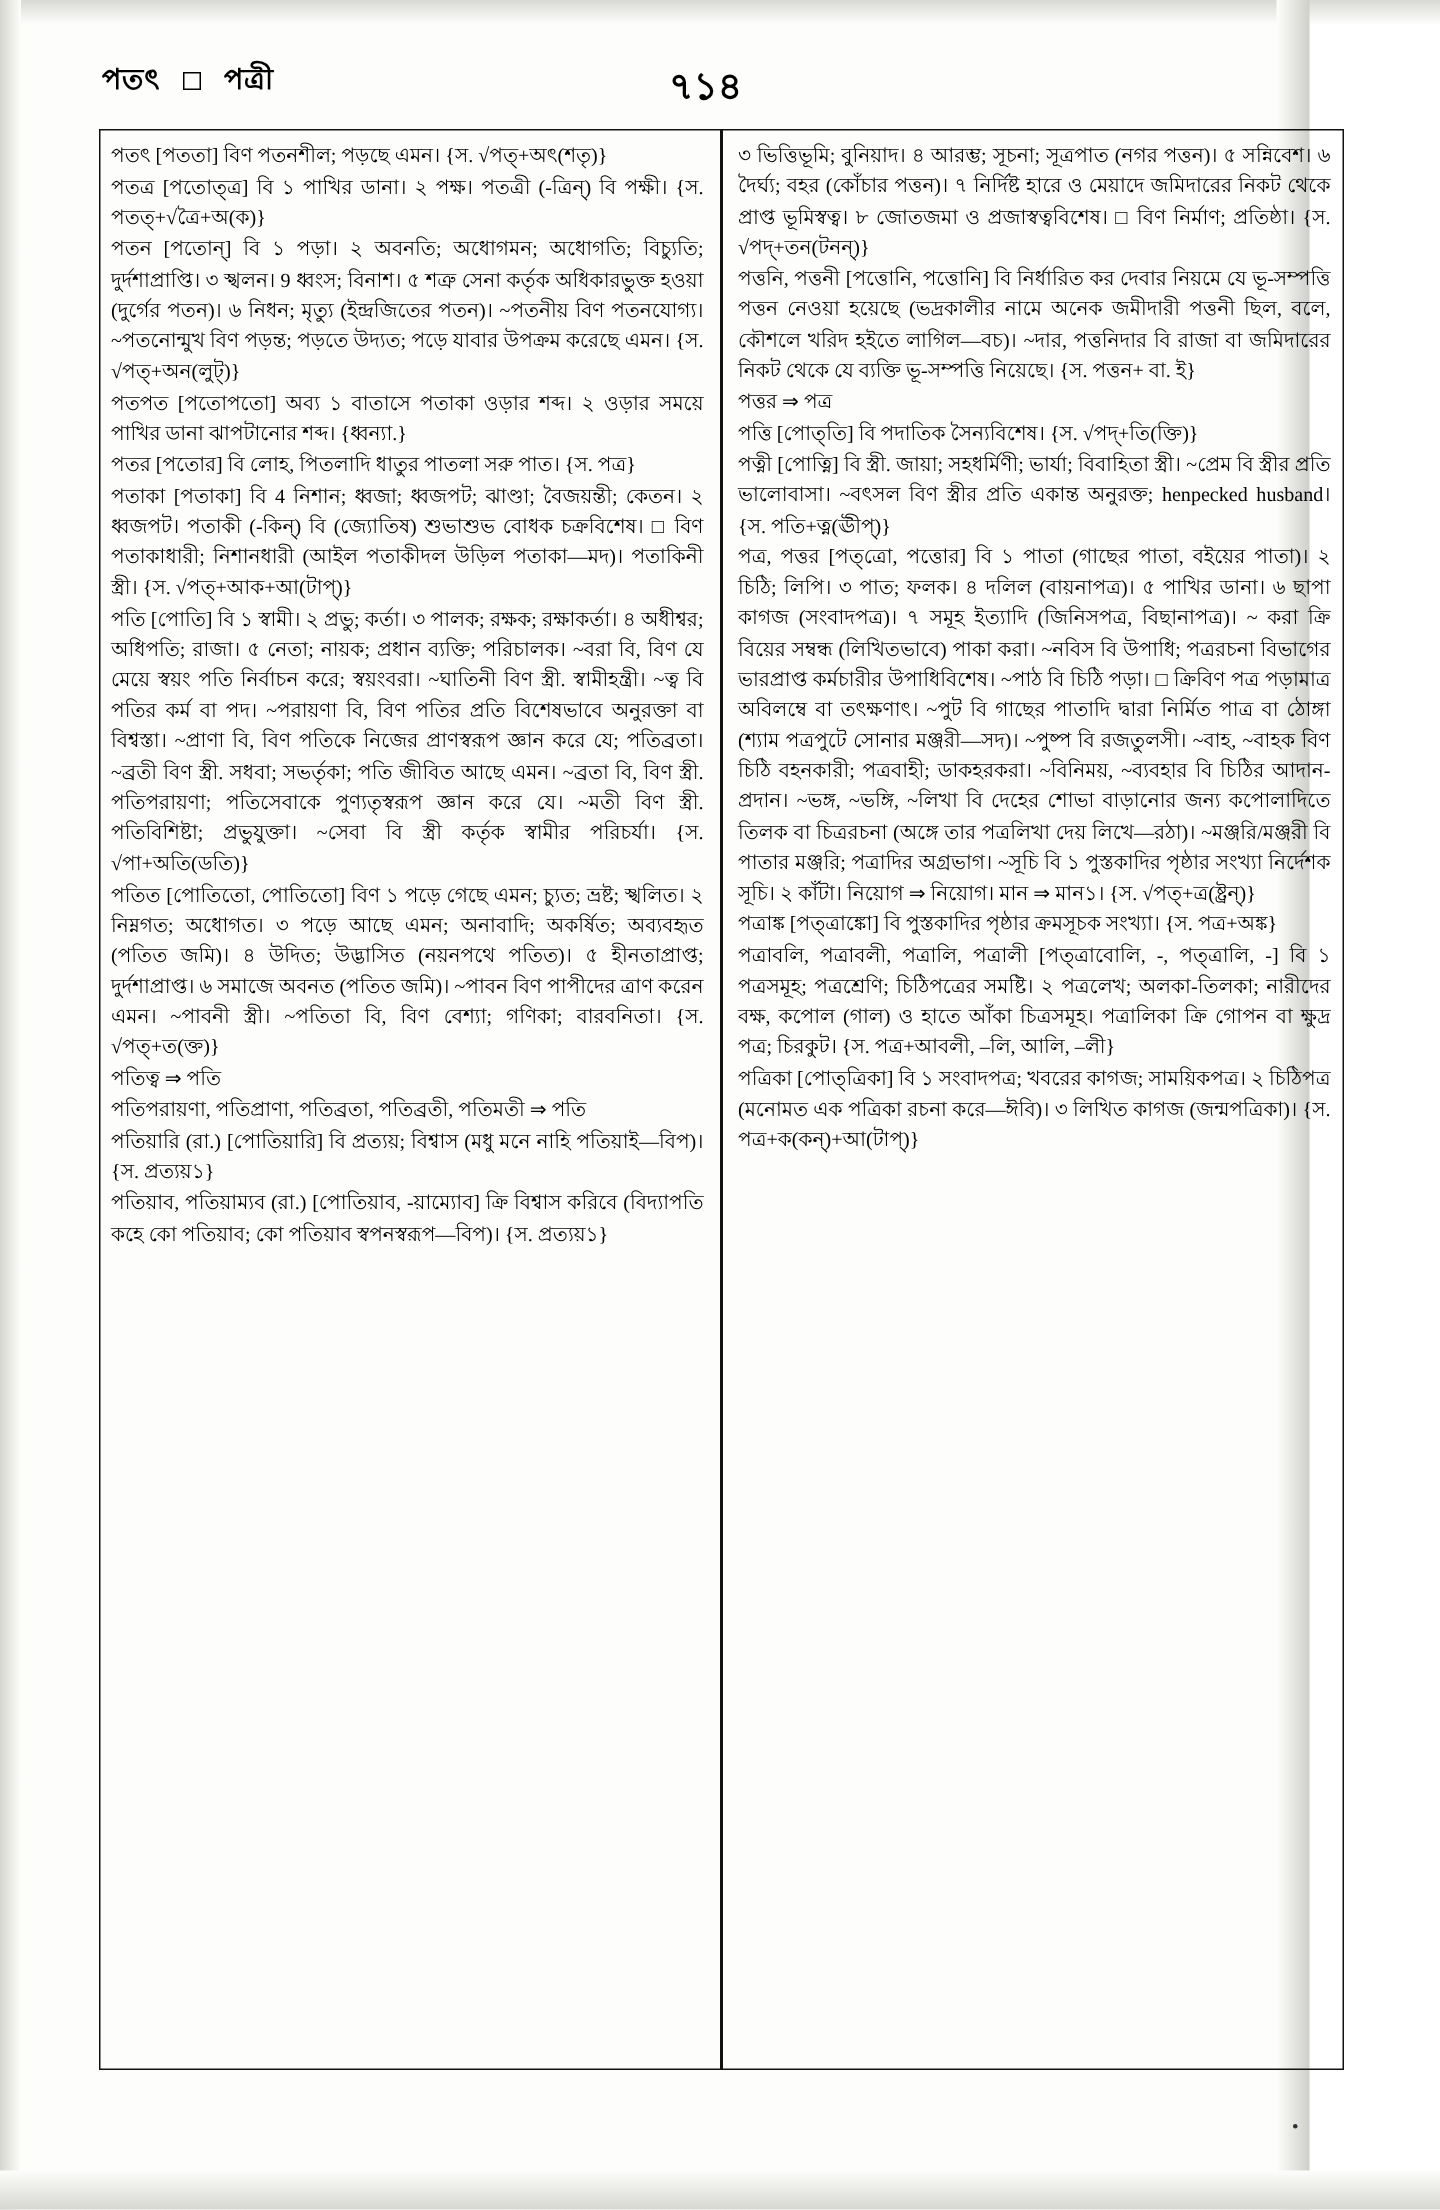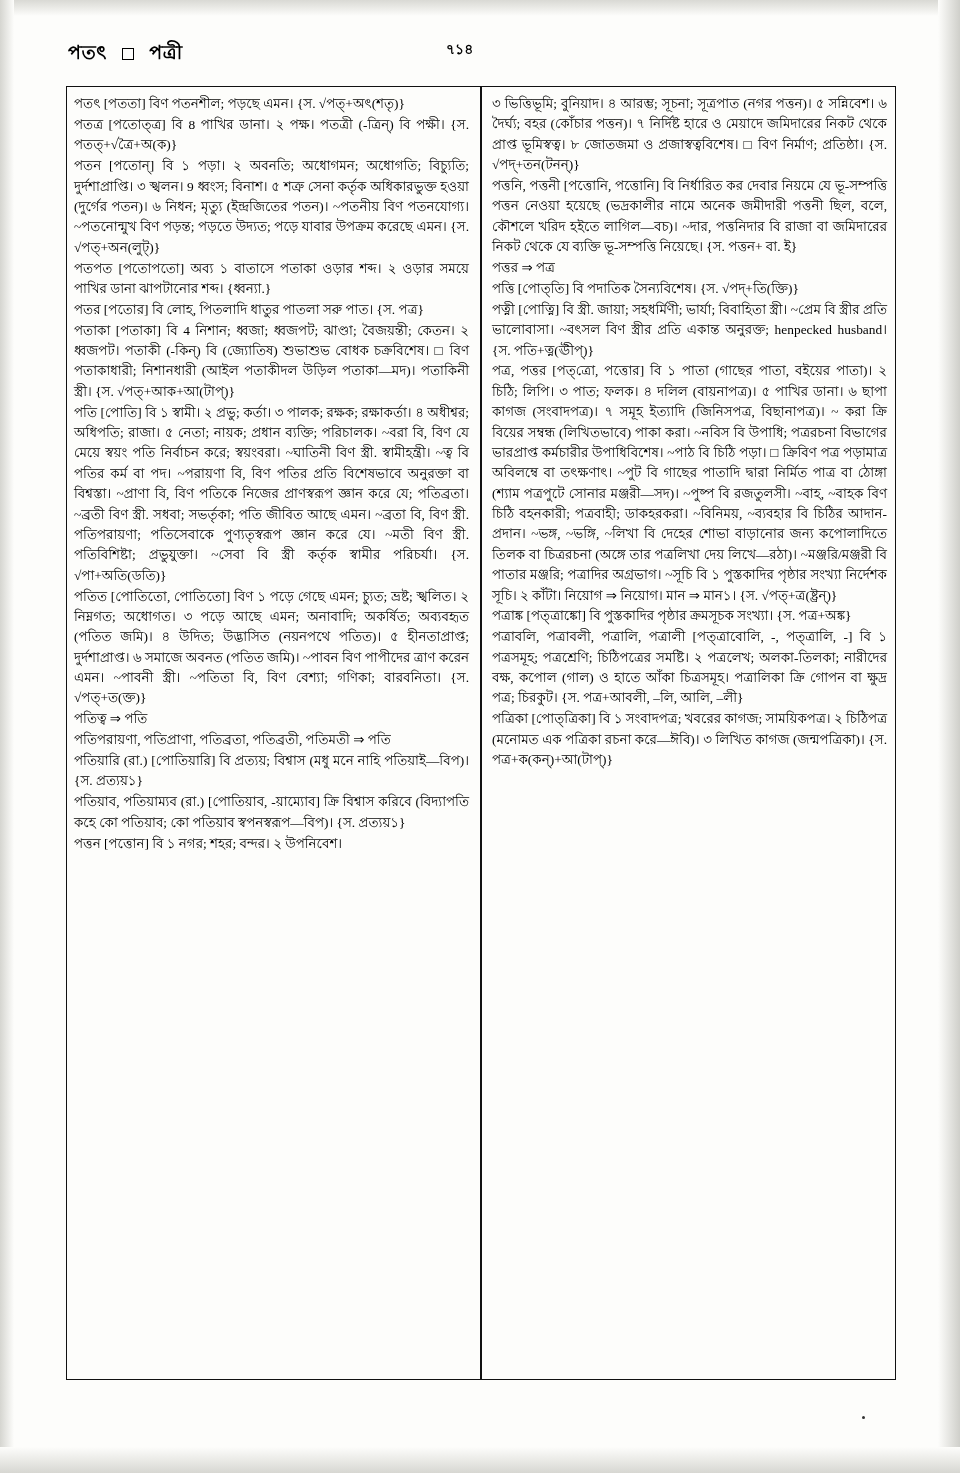--- a/index.html
+++ b/index.html
@@ -11,21 +11,21 @@
     width: 960px;
     height: 1473px;
     font-family: "Liberation Serif", serif;
     color: #000000;
     position: relative;
     overflow: hidden;
   }
   .page {
     position: absolute;
     left: 0; top: 0;
-    width: 960px;
+    width: 873px;
     height: 1473px;
     background: #fdfdfb;
   }
   
   .scan-edge-top {
     position: absolute; left: 0; top: 0; width: 960px; height: 16px;
     background: linear-gradient(to bottom, #d9d9d4, #fdfdfb);
   }
   .scan-edge-left {
     position: absolute; left: 0; top: 0; width: 14px; height: 1473px;
@@ -56,21 +56,21 @@
   .hdr-sq {
     display: inline-block;
     width: 10px; height: 10px;
     border: 1.6px solid #000;
     margin: 0 10px 1px 10px;
     vertical-align: middle;
   }
   .hdr-page {
     position: absolute;
     left: 378px; top: 0;
-    font-size: 14px;
+    font-size: 25px;
     font-weight: bold;
   }
 
   
   .frame {
     position: absolute;
     left: 66px; top: 86px;
     width: 830px;
     height: 1294px;
     border: 1.6px solid #111;
@@ -124,32 +124,31 @@
       <span>পত্রী</span>
     </span>
     <span class="hdr-page">৭১৪</span>
   </div>
 
   <div class="frame"></div>
   <div class="divider"></div>
 
   <div class="col col-left" id="left-col">
       <p class="entry">পতৎ [পততা] বিণ পতনশীল; পড়ছে এমন। {স. √পত্‌+অৎ(শতৃ)}</p>
-      <p class="entry">পতত্র [পতোত্‌ত্র] বি 8 পাখির ডানা। ২ পক্ষ। পতত্রী (-ত্রিন্) বি পক্ষী। {স. পতত্‌+√ত্রৈ+অ(ক)}</p>
+      <p class="entry">পতত্র [পতোত্‌ত্র] বি ১ পাখির ডানা। ২ পক্ষ। পতত্রী (-ত্রিন্) বি পক্ষী। {স. পতত্‌+√ত্রৈ+অ(ক)}</p>
       <p class="entry">পতন [পতোন্] বি ১ পড়া। ২ অবনতি; অধোগমন; অধোগতি; বিচ্যুতি; দুর্দশাপ্রাপ্তি। ৩ স্খলন। 9 ধ্বংস; বিনাশ। ৫ শত্রু সেনা কর্তৃক অধিকারভুক্ত হওয়া (দুর্গের পতন)। ৬ নিধন; মৃত্যু (ইন্দ্রজিতের পতন)। ~পতনীয় বিণ পতনযোগ্য। ~পতনোন্মুখ বিণ পড়ন্ত; পড়তে উদ্যত; পড়ে যাবার উপক্রম করেছে এমন। {স. √পত্‌+অন(লুট্‌)}</p>
       <p class="entry">পতপত [পতোপতো] অব্য ১ বাতাসে পতাকা ওড়ার শব্দ। ২ ওড়ার সময়ে পাখির ডানা ঝাপটানোর শব্দ। {ধ্বন্যা.}</p>
       <p class="entry">পতর [পতোর] বি লোহ, পিতলাদি ধাতুর পাতলা সরু পাত। {স. পত্র}</p>
       <p class="entry">পতাকা [পতাকা] বি 4 নিশান; ধ্বজা; ধ্বজপট; ঝাণ্ডা; বৈজয়ন্তী; কেতন। ২ ধ্বজপট। পতাকী (-কিন্) বি (জ্যোতিষ) শুভাশুভ বোধক চক্রবিশেষ। □ বিণ পতাকাধারী; নিশানধারী (আইল পতাকীদল উড়িল পতাকা—মদ)। পতাকিনী স্ত্রী। {স. √পত্‌+আক+আ(টাপ্)}</p>
       <p class="entry">পতি [পোতি] বি ১ স্বামী। ২ প্রভু; কর্তা। ৩ পালক; রক্ষক; রক্ষাকর্তা। ৪ অধীশ্বর; অধিপতি; রাজা। ৫ নেতা; নায়ক; প্রধান ব্যক্তি; পরিচালক। ~বরা বি, বিণ যে মেয়ে স্বয়ং পতি নির্বাচন করে; স্বয়ংবরা। ~ঘাতিনী বিণ স্ত্রী. স্বামীহন্ত্রী। ~ত্ব বি পতির কর্ম বা পদ। ~পরায়ণা বি, বিণ পতির প্রতি বিশেষভাবে অনুরক্তা বা বিশ্বস্তা। ~প্রাণা বি, বিণ পতিকে নিজের প্রাণস্বরূপ জ্ঞান করে যে; পতিব্রতা। ~ব্রতী বিণ স্ত্রী. সধবা; সভর্তৃকা; পতি জীবিত আছে এমন। ~ব্রতা বি, বিণ স্ত্রী. পতিপরায়ণা; পতিসেবাকে পুণ্যতৃস্বরূপ জ্ঞান করে যে। ~মতী বিণ স্ত্রী. পতিবিশিষ্টা; প্রভুযুক্তা। ~সেবা বি স্ত্রী কর্তৃক স্বামীর পরিচর্যা। {স. √পা+অতি(ডতি)}</p>
       <p class="entry">পতিত [পোতিতো, পোতিতো] বিণ ১ পড়ে গেছে এমন; চ্যুত; ভ্রষ্ট; স্খলিত। ২ নিম্নগত; অধোগত। ৩ পড়ে আছে এমন; অনাবাদি; অকর্ষিত; অব্যবহৃত (পতিত জমি)। ৪ উদিত; উদ্ভাসিত (নয়নপথে পতিত)। ৫ হীনতাপ্রাপ্ত; দুর্দশাপ্রাপ্ত। ৬ সমাজে অবনত (পতিত জমি)। ~পাবন বিণ পাপীদের ত্রাণ করেন এমন। ~পাবনী স্ত্রী। ~পতিতা বি, বিণ বেশ্যা; গণিকা; বারবনিতা। {স. √পত্‌+ত(ক্ত)}</p>
       <p class="entry">পতিত্ব ⇒ পতি</p>
       <p class="entry">পতিপরায়ণা, পতিপ্রাণা, পতিব্রতা, পতিব্রতী, পতিমতী ⇒ পতি</p>
       <p class="entry">পতিয়ারি (রা.) [পোতিয়ারি] বি প্রত্যয়; বিশ্বাস (মধু মনে নাহি পতিয়াই—বিপ)। {স. প্রত্যয়১}</p>
       <p class="entry">পতিয়াব, পতিয়াম্যব (রা.) [পোতিয়াব, -য়াম্যোব] ক্রি বিশ্বাস করিবে (বিদ্যাপতি কহে কো পতিয়াব; কো পতিয়াব স্বপনস্বরূপ—বিপ)। {স. প্রত্যয়১}</p>
-      <p class="entry">পত্তন [পত্তোন] বি ১ নগর; শহর; বন্দর। ২ উপনিবেশ।</p>
     </div>
   <div class="col col-right" id="right-col">
       <p class="entry">৩ ভিত্তিভূমি; বুনিয়াদ। ৪ আরম্ভ; সূচনা; সূত্রপাত (নগর পত্তন)। ৫ সন্নিবেশ। ৬ দৈর্ঘ্য; বহর (কোঁচার পত্তন)। ৭ নির্দিষ্ট হারে ও মেয়াদে জমিদারের নিকট থেকে প্রাপ্ত ভূমিস্বত্ব। ৮ জোতজমা ও প্রজাস্বত্ববিশেষ। □ বিণ নির্মাণ; প্রতিষ্ঠা। {স. √পদ্‌+তন(টনন্)}</p>
       <p class="entry">পত্তনি, পত্তনী [পত্তোনি, পত্তোনি] বি নির্ধারিত কর দেবার নিয়মে যে ভূ-সম্পত্তি পত্তন নেওয়া হয়েছে (ভদ্রকালীর নামে অনেক জমীদারী পত্তনী ছিল, বলে, কৌশলে খরিদ হইতে লাগিল—বচ)। ~দার, পত্তনিদার বি রাজা বা জমিদারের নিকট থেকে যে ব্যক্তি ভূ-সম্পত্তি নিয়েছে। {স. পত্তন+ বা. ই}</p>
       <p class="entry">পত্তর ⇒ পত্র</p>
       <p class="entry">পত্তি [পোত্‌তি] বি পদাতিক সৈন্যবিশেষ। {স. √পদ্‌+তি(ক্তি)}</p>
       <p class="entry">পত্নী [পোত্নি] বি স্ত্রী. জায়া; সহধর্মিণী; ভার্যা; বিবাহিতা স্ত্রী। ~প্রেম বি স্ত্রীর প্রতি ভালোবাসা। ~বৎসল বিণ স্ত্রীর প্রতি একান্ত অনুরক্ত; henpecked husband। {স. পতি+ত্ন(ঊীপ্)}</p>
       <p class="entry">পত্র, পত্তর [পত্‌ত্রো, পত্তোর] বি ১ পাতা (গাছের পাতা, বইয়ের পাতা)। ২ চিঠি; লিপি। ৩ পাত; ফলক। ৪ দলিল (বায়নাপত্র)। ৫ পাখির ডানা। ৬ ছাপা কাগজ (সংবাদপত্র)। ৭ সমূহ ইত্যাদি (জিনিসপত্র, বিছানাপত্র)। ~ করা ক্রি বিয়ের সম্বন্ধ (লিখিতভাবে) পাকা করা। ~নবিস বি উপাধি; পত্ররচনা বিভাগের ভারপ্রাপ্ত কর্মচারীর উপাধিবিশেষ। ~পাঠ বি চিঠি পড়া। □ ক্রিবিণ পত্র পড়ামাত্র অবিলম্বে বা তৎক্ষণাৎ। ~পুট বি গাছের পাতাদি দ্বারা নির্মিত পাত্র বা ঠোঙ্গা (শ্যাম পত্রপুটে সোনার মঞ্জরী—সদ)। ~পুষ্প বি রজতুলসী। ~বাহ, ~বাহক বিণ চিঠি বহনকারী; পত্রবাহী; ডাকহরকরা। ~বিনিময়, ~ব্যবহার বি চিঠির আদান-প্রদান। ~ভঙ্গ, ~ভঙ্গি, ~লিখা বি দেহের শোভা বাড়ানোর জন্য কপোলাদিতে তিলক বা চিত্ররচনা (অঙ্গে তার পত্রলিখা দেয় লিখে—রঠা)। ~মঞ্জরি/মঞ্জরী বি পাতার মঞ্জরি; পত্রাদির অগ্রভাগ। ~সূচি বি ১ পুস্তকাদির পৃষ্ঠার সংখ্যা নির্দেশক সূচি। ২ কাঁটা। নিয়োগ ⇒ নিয়োগ। মান ⇒ মান১। {স. √পত্‌+ত্র(ষ্ট্রন্)}</p>
       <p class="entry">পত্রাঙ্ক [পত্‌ত্রাঙ্কো] বি পুস্তকাদির পৃষ্ঠার ক্রমসূচক সংখ্যা। {স. পত্র+অঙ্ক}</p>
       <p class="entry">পত্রাবলি, পত্রাবলী, পত্রালি, পত্রালী [পত্‌ত্রাবোলি, -, পত্‌ত্রালি, -] বি ১ পত্রসমূহ; পত্রশ্রেণি; চিঠিপত্রের সমষ্টি। ২ পত্রলেখ; অলকা-তিলকা; নারীদের বক্ষ, কপোল (গাল) ও হাতে আঁকা চিত্রসমূহ। পত্রালিকা ক্রি গোপন বা ক্ষুদ্র পত্র; চিরকুট। {স. পত্র+আবলী, –লি, আলি, –লী}</p>

